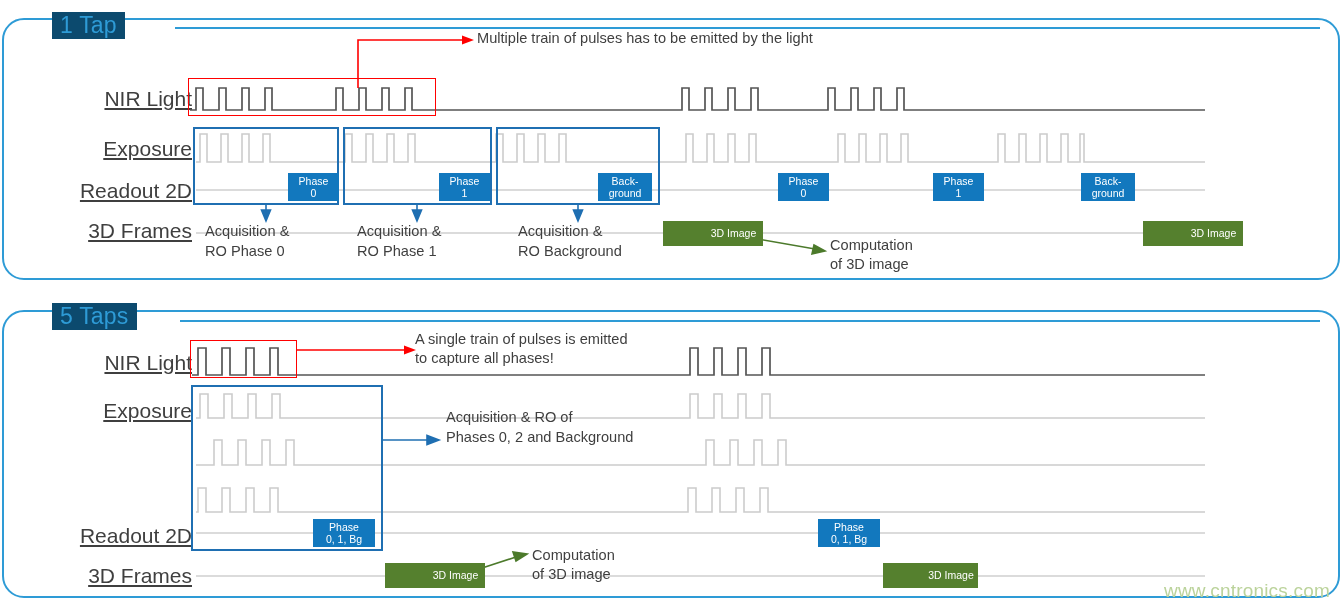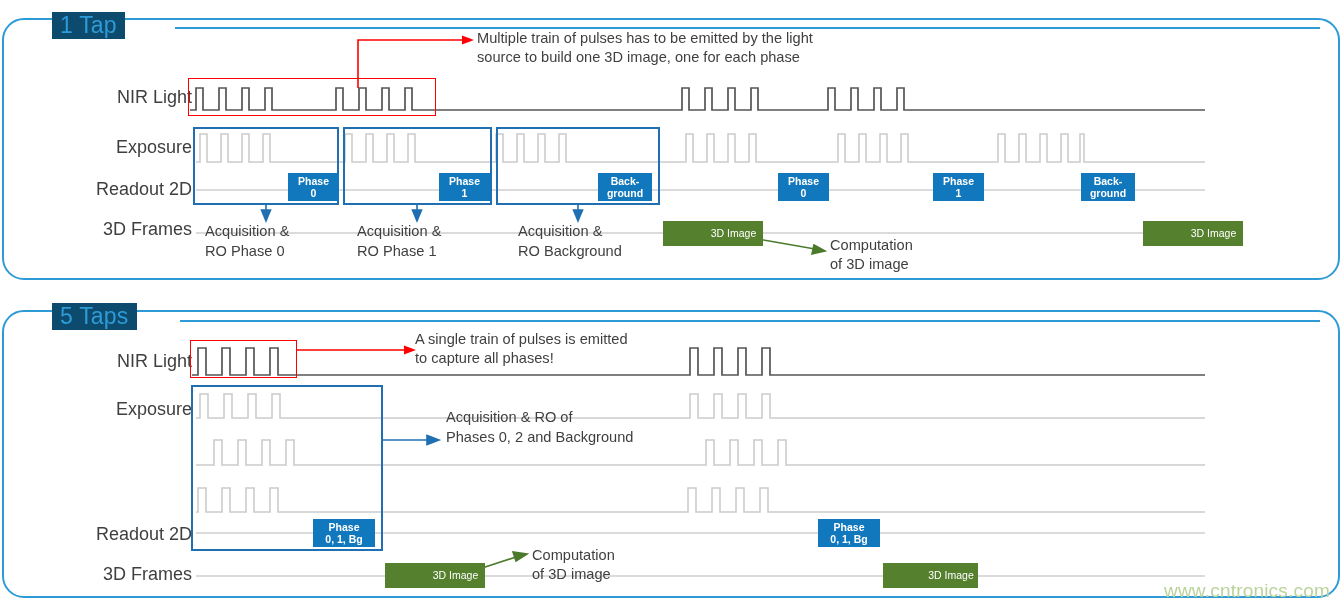--- a/index.html
+++ b/index.html
@@ -5,25 +5,25 @@
   html,body{margin:0;padding:0;background:#ffffff;}
   body{width:1344px;height:606px;position:relative;
        font-family:"Liberation Sans", sans-serif;color:#404040;overflow:hidden;}
   .panel{position:absolute;left:2px;width:1338px;border:2px solid #2E9BD6;border-radius:22px;box-sizing:border-box;background:#fff;}
   #panel-1{top:18px;height:262px;}
   #panel-2{top:310px;height:288px;}
   .panel-title{position:absolute;font-size:23px;color:#2E9BD6;letter-spacing:.2px;font-family:"Liberation Sans",sans-serif;z-index:6;background:#0c4a6e;padding:0 8px;}
   #title-1{left:52px;top:12px;}
   #title-2{left:52px;top:303px;}
   .title-mask{position:absolute;background:#fff;height:6px;z-index:5;}
-  .row-label{position:absolute;text-align:right;width:150px;left:42px;font-size:18px;color:#3f3f3f;line-height:1;}
+  .row-label{position:absolute;text-align:right;width:150px;left:42px;font-size:21px;color:#3f3f3f;line-height:1;text-decoration:underline;}
   .annot{position:absolute;font-size:14.6px;color:#3f3f3f;line-height:1.33;white-space:pre;}
   .acq-label{position:absolute;font-size:14.6px;color:#3f3f3f;line-height:1.34;white-space:pre;}
   .tag{position:absolute;box-sizing:border-box;color:#fff;text-align:center;font-size:10.5px;line-height:1.18;display:flex;flex-direction:column;align-items:center;justify-content:center;}
-  .tag.blue{background:#1278BE;font-weight:bold;}
+  .tag.blue{background:#1278BE;}
   .tag.green{background:#55802E;font-size:10.5px;padding-left:41px;}
   .boxsel{position:absolute;box-sizing:border-box;border:2px solid #1F6FB2;background:transparent;}
   .redbox{position:absolute;box-sizing:border-box;border:1.6px solid #FF0000;background:transparent;}
   svg{position:absolute;left:0;top:0;overflow:visible;}
   .wm{position:absolute;right:14px;bottom:4px;font-size:19px;color:#BBD39B;font-family:"Liberation Sans",sans-serif;letter-spacing:.2px;}
   .lay{position:absolute;left:0;top:0;width:1344px;height:606px;pointer-events:none;}
 </style>
 </head>
 <body>
 
@@ -227,21 +227,21 @@
   <span>3D Image</span>
 </div>
 <div class="tag green" style="left:1143px;top:221px;width:100px;height:25px;">
   <span>3D Image</span>
 </div>
 
 <div class="acq-label" style="left:205px;top:222px;"><span>Acquisition &amp;</span><br><span>RO Phase 0</span></div>
 <div class="acq-label" style="left:357px;top:222px;"><span>Acquisition &amp;</span><br><span>RO Phase 1</span></div>
 <div class="acq-label" style="left:518px;top:222px;"><span>Acquisition &amp;</span><br><span>RO Background</span></div>
 
-<div class="annot" style="left:477px;top:29px;"><span>Multiple train of pulses has to be emitted by the light</span><br><span>source to build one 3D image, one for each phase</span></div>
+<div class="annot" style="left:477px;top:29px;"><span>Multiple train of pulses has to be emitted by the light</span><br></div>
 
 <div class="annot" style="left:830px;top:236px;"><span>Computation</span><br><span>of 3D image</span></div>
 
 <div class="annot" style="left:415px;top:330px;"><span>A single train of pulses is emitted</span><br><span>to capture all phases!</span></div>
 
 <div class="acq-label" style="left:446px;top:408px;"><span>Acquisition &amp; RO of</span><br><span>Phases 0, 2 and Background</span></div>
 
 <div class="tag blue" style="left:313px;top:519px;width:62px;height:28px;">
   <span>Phase</span>
   <span>0, 1, Bg</span>

